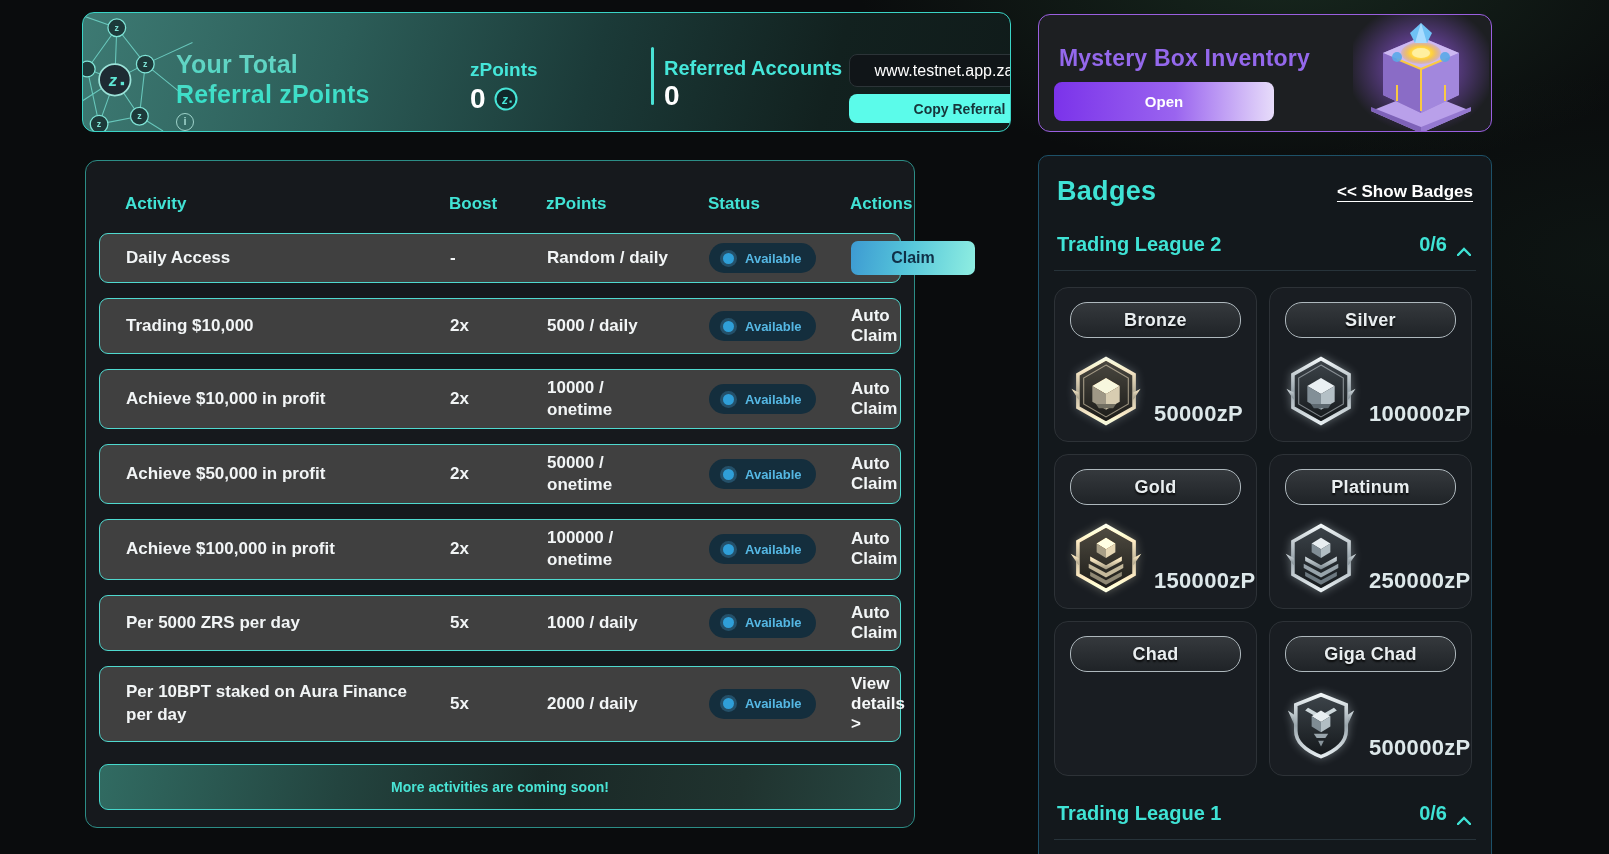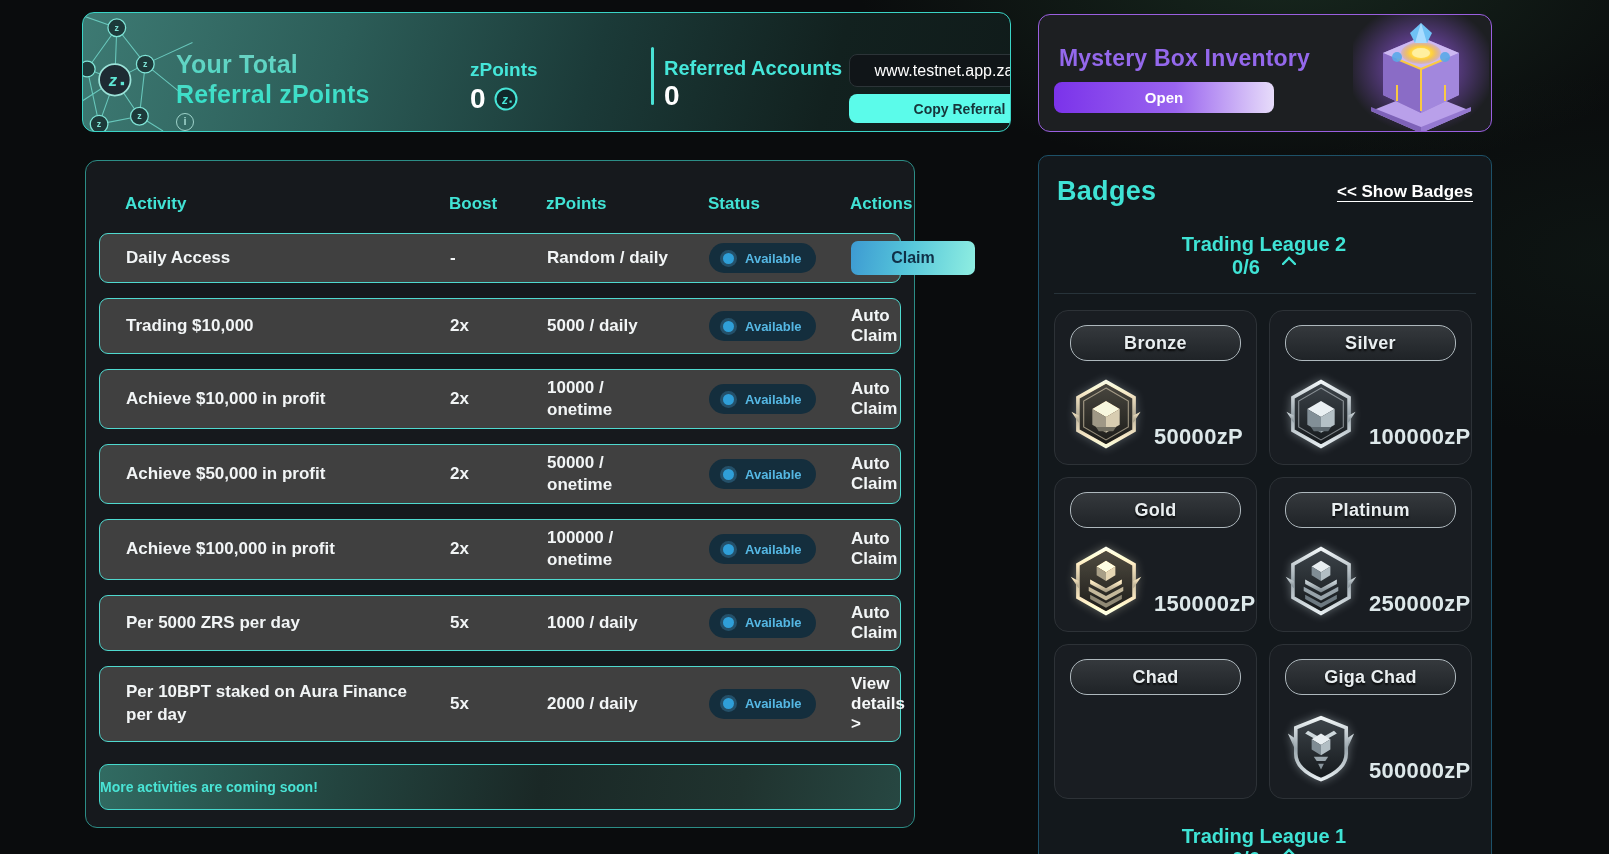--- a/index.html
+++ b/index.html
@@ -48,21 +48,21 @@
     color:#16353a;font-size:14px;font-weight:700;cursor:pointer;
     font-family:"Liberation Sans","DejaVu Sans",sans-serif;
   }
   
   .mystery-card{
     position:absolute;left:1038px;top:14px;width:454px;height:118px;box-sizing:border-box;
     border:1px solid #9a5fe0;border-radius:12px;background:#1d1f22;overflow:hidden;
   }
   .mystery-title{position:absolute;left:20px;top:30px;color:#9468ec;font-size:23px;letter-spacing:.2px;}
   .open-btn{
-    position:absolute;left:15px;top:67px;width:220px;height:31px;border:none;border-radius:8px;
+    position:absolute;left:15px;top:67px;width:220px;height:39px;border:none;border-radius:8px;
     background:linear-gradient(90deg,#7b33ea 0%,#9a64ef 55%,#e7dcfa 100%);
     color:#fff;font-size:15px;font-weight:700;cursor:pointer;
     font-family:"Liberation Sans","DejaVu Sans",sans-serif;
   }
   .box-art{position:absolute;right:2px;top:0;}
   
   .table-panel{
     position:absolute;left:85px;top:160px;width:830px;height:668px;box-sizing:border-box;
     border:1px solid #2c8d86;border-radius:12px;background:#16191d;
     padding:13px;display:flex;flex-direction:column;
@@ -88,35 +88,35 @@
   .action-link{font-size:17px;color:#f6f8f9;cursor:pointer;}
   .claim-btn{
     width:124px;height:34px;border:none;border-radius:7px;
     background:linear-gradient(100deg,#3d9ad2 0%,#55c5da 45%,#8feee1 100%);
     color:#103048;font-size:16px;font-weight:700;cursor:pointer;
     font-family:"Liberation Sans","DejaVu Sans",sans-serif;
   }
   .coming-banner{
     margin-top:22px;height:46px;box-sizing:border-box;border:1px solid #46d8cc;border-radius:9px;
     background:linear-gradient(100deg,#316b62 0%,#23443f 30%,#1a2826 55%,#20332f 80%,#274742 100%);
-    display:flex;align-items:center;
+    display:flex;align-items:center;justify-content:center;
     color:#49e4d5;font-size:14px;
   }
   
   .badges-panel{
     position:absolute;left:1038px;top:155px;width:454px;height:740px;box-sizing:border-box;
     border:1px solid #1d5168;border-radius:10px;background:#13181c;padding:20px 15px;
   }
   .badges-head{display:flex;align-items:center;justify-content:space-between;padding:0 3px 0 3px;}
   .badges-title{color:#3fe3d5;font-size:27px;letter-spacing:.3px;}
   .show-badges{color:#fff;font-size:17px;text-decoration:underline;text-underline-offset:4px;cursor:pointer;}
   .section-head{display:flex;align-items:center;justify-content:space-between;
-    margin-top:26px;padding:0 5px 0 3px;cursor:pointer;flex-direction:column;}
+    margin-top:26px;padding:0 5px 0 3px;cursor:pointer;}
   .section-name{color:#3fe3d5;font-size:20px;}
-  .section-count{color:#3fe3d5;font-size:20px;display:flex;align-items:flex-start;gap:22px;}
+  .section-count{color:#3fe3d5;font-size:20px;display:flex;align-items:flex-end;gap:10px;}
   .chev{width:14px;height:9px;}
   .divider{height:1px;background:#27333a;margin:14px 0 16px 0;}
   .badge-grid{display:grid;grid-template-columns:203px 203px;column-gap:10px;row-gap:12px;gap:12px;}
   .badge-card{
     box-sizing:border-box;height:155px;background:#191d22;border:1px solid #2d3237;border-radius:14px;
     padding:14px 15px;display:flex;flex-direction:column;
   }
   .badge-pill{
     height:34px;border:1.5px solid #aeb8bd;border-radius:17px;
     background:linear-gradient(180deg,#35393d,#1f2327);

